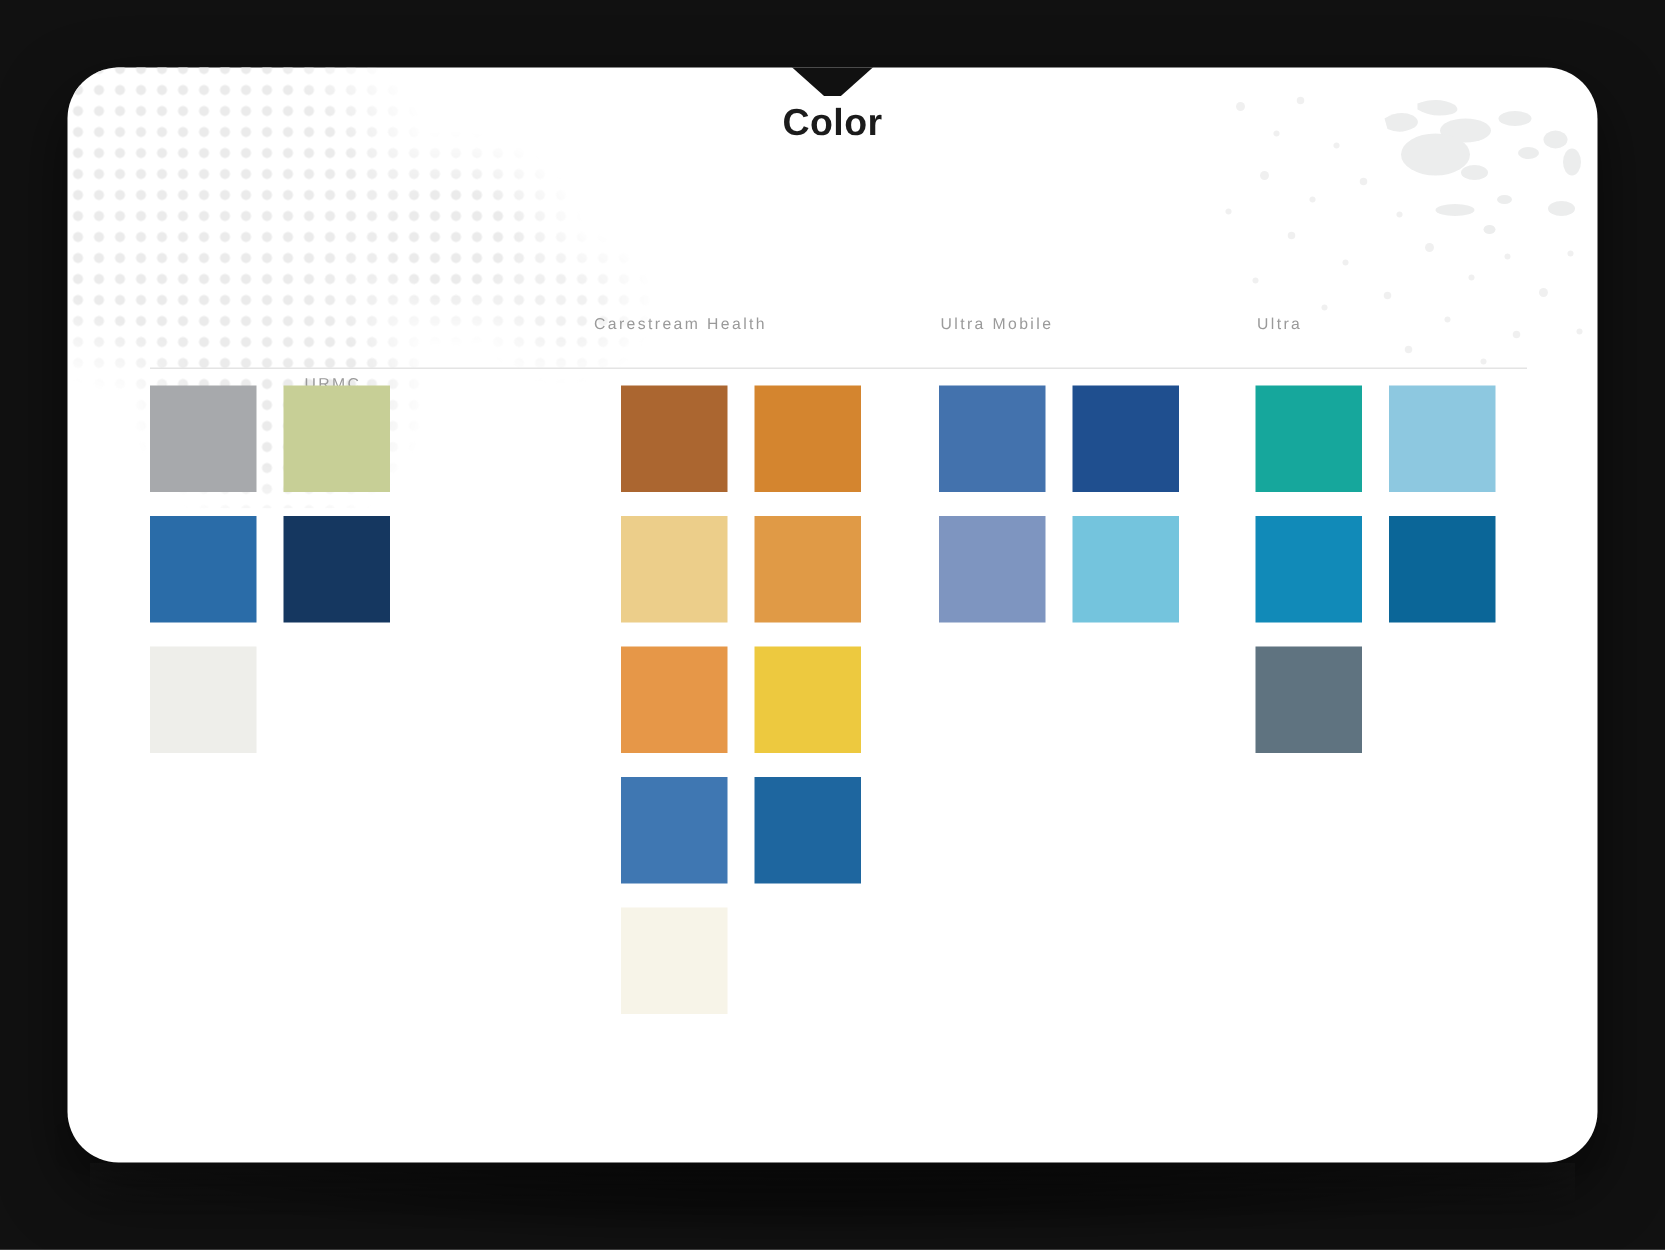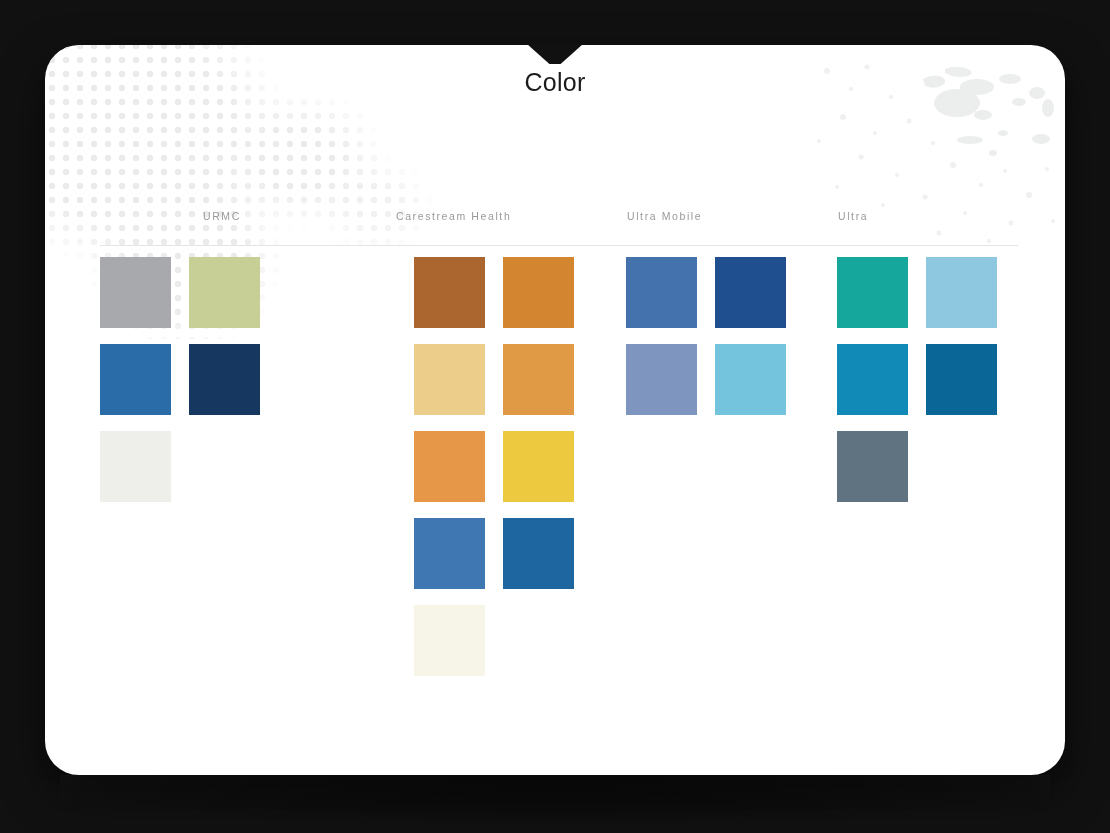--- a/index.html
+++ b/index.html
@@ -107,21 +107,21 @@
   }
 
   
   #slide-title {
     position: absolute;
     left: 0;
     right: 0;
     top: 23px;
     text-align: center;
     font-size: 25px;
-    font-weight: 400;
+    font-weight: 700;
     letter-spacing: 0.3px;
     color: #1b1b1b;
     font-family: "Liberation Sans", sans-serif;
   }
 
   
   #palette-area {
     position: absolute;
     left: 55px;
     top: 165px;
@@ -217,21 +217,21 @@
           <circle cx="14" cy="96" r="2"></circle>
       </g>
     </svg>
 
     <div id="top-notch"></div>
 
     <div id="slide-title">Color</div>
 
     <div id="palette-area">
       <div id="column-headers">
-          <div class="column-header" style="left: 103px;">URMC</div>
+          <div class="column-header" style="left: 103px; margin-top: 40px;">URMC</div>
           <div class="column-header" style="left: 296px; text-align: right;">Carestream Health</div>
           <div class="column-header" style="left: 527px;">Ultra Mobile</div>
           <div class="column-header" style="left: 738px;">Ultra</div>
         </div>
       <div id="header-rule"></div>
       <div id="swatch-grid">
           <div class="swatch" title="#a7a9ac" style="left: 0px; top: 0px; background: rgb(167, 169, 172);"></div>
           <div class="swatch" title="#c7cf96" style="left: 89px; top: 0px; background: rgb(199, 207, 150);"></div>
           <div class="swatch" title="#2a6ca8" style="left: 0px; top: 87px; background: rgb(42, 108, 168);"></div>
           <div class="swatch" title="#153760" style="left: 89px; top: 87px; background: rgb(21, 55, 96);"></div>

